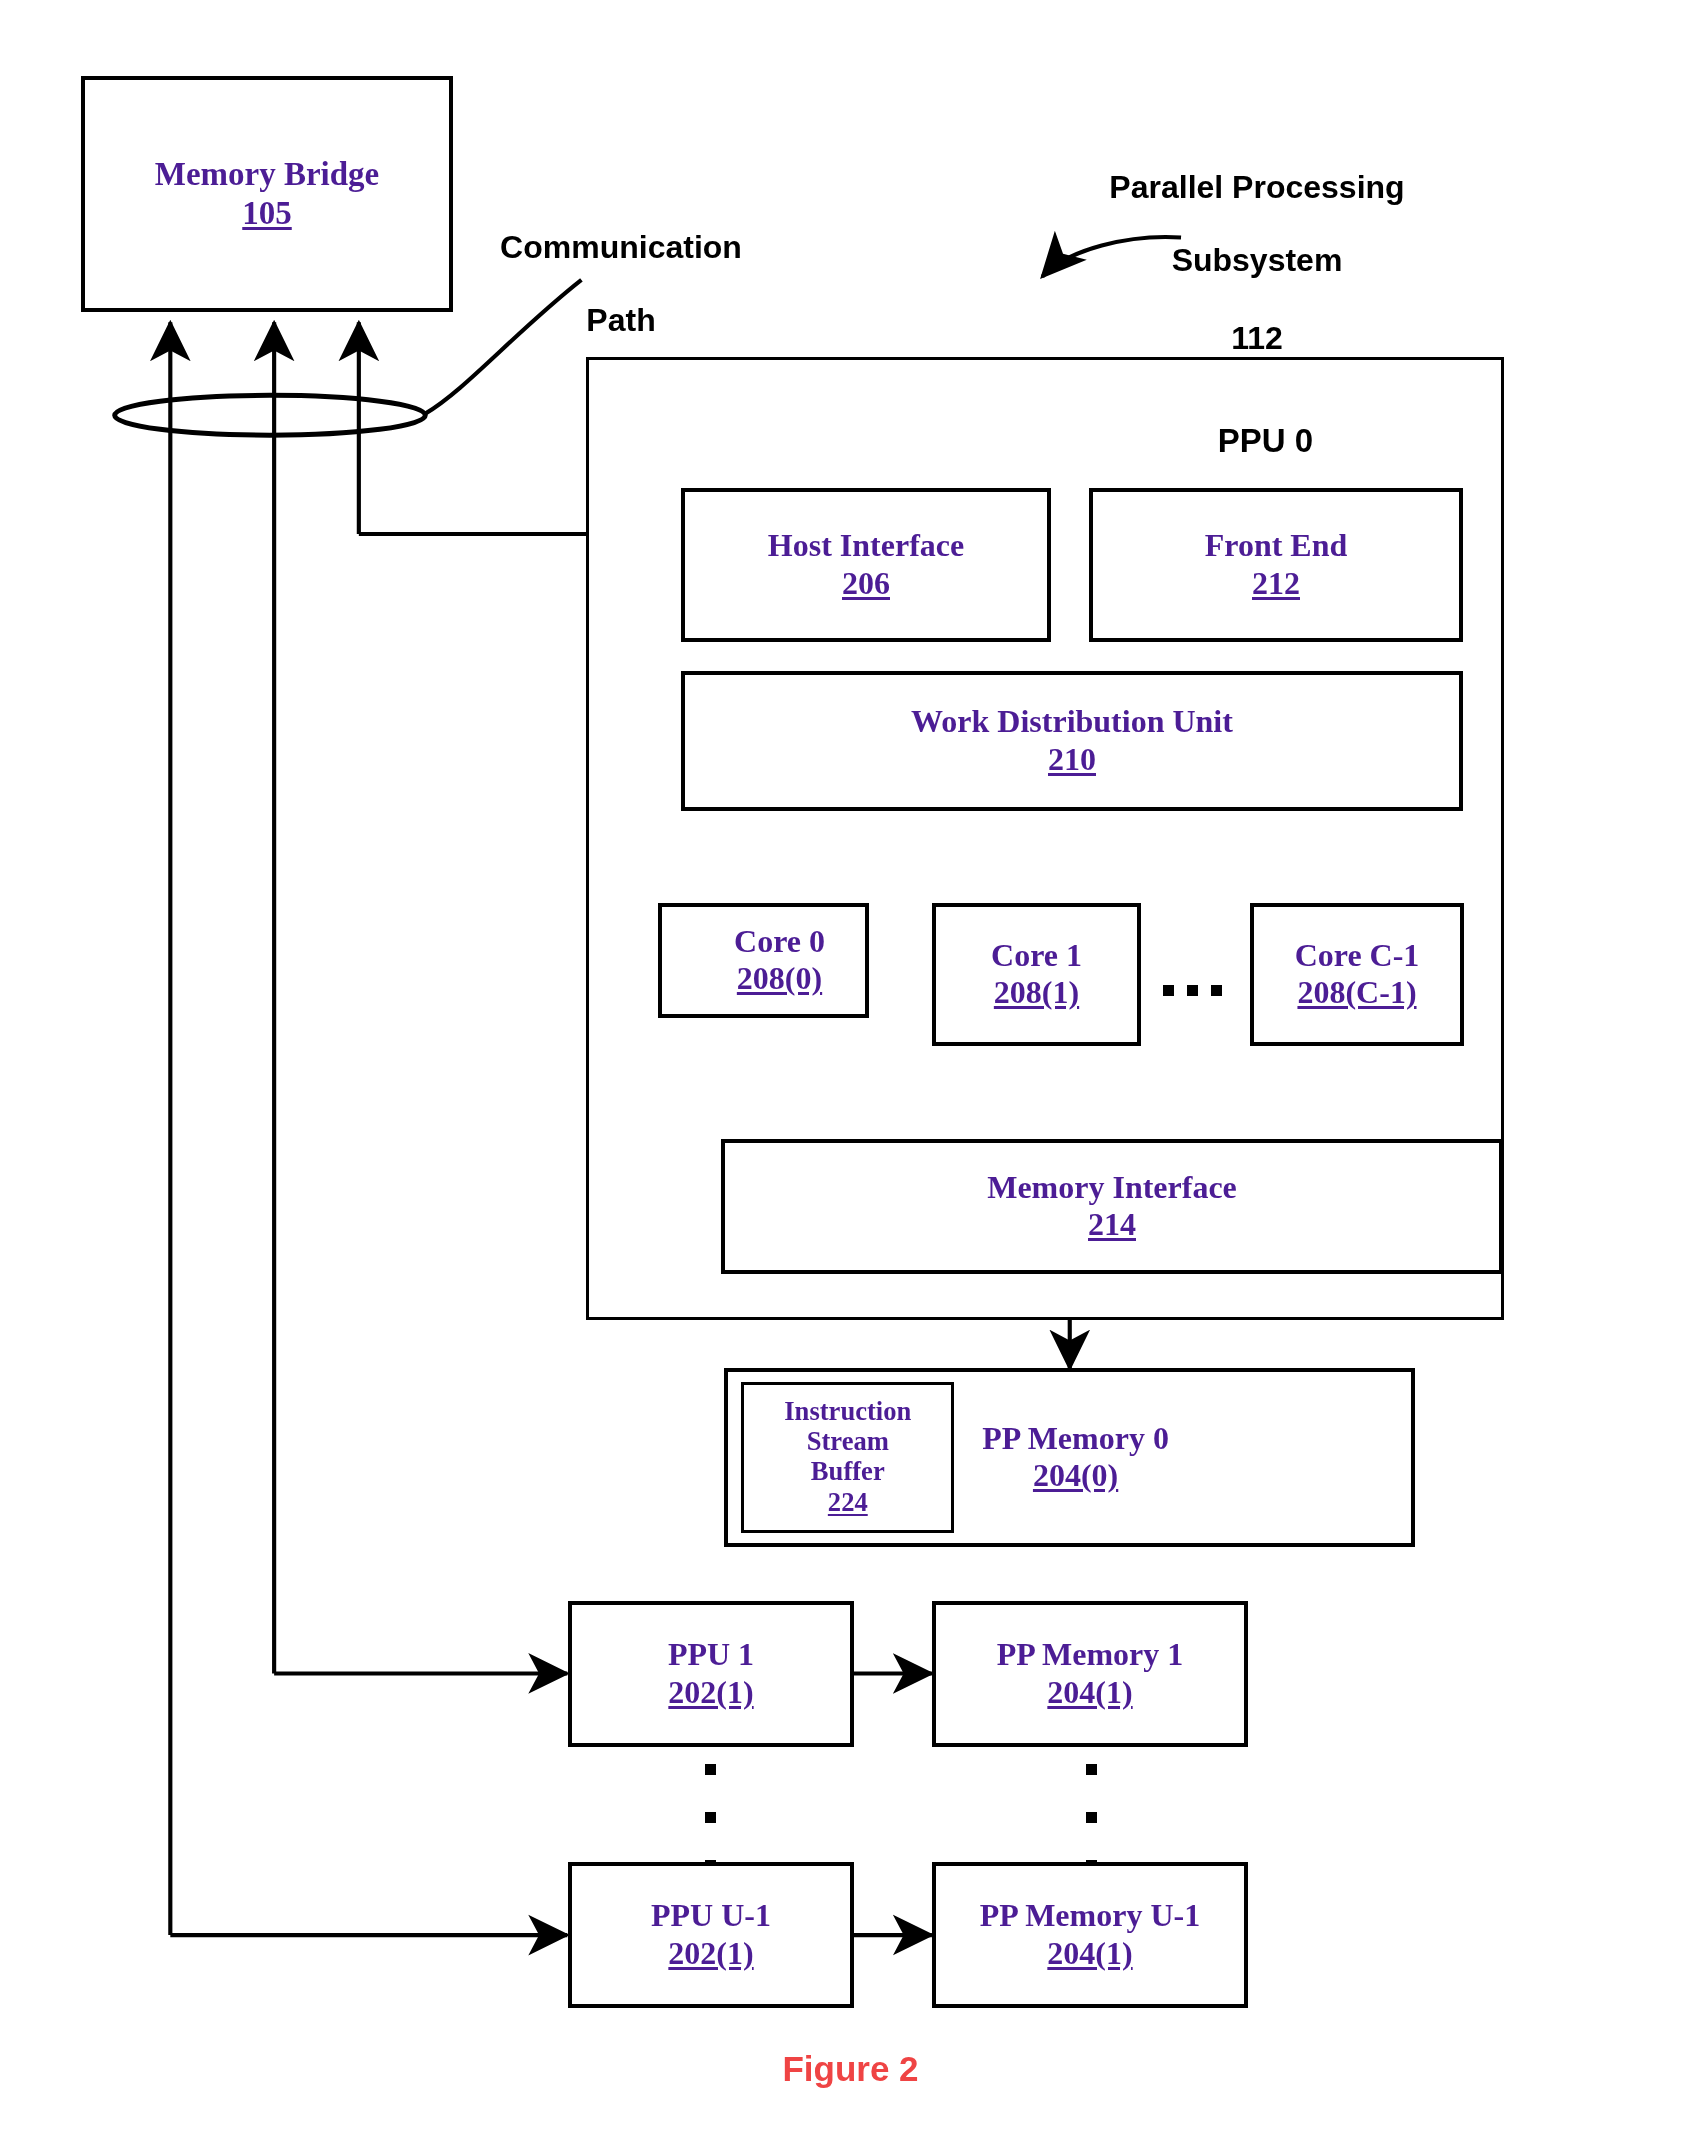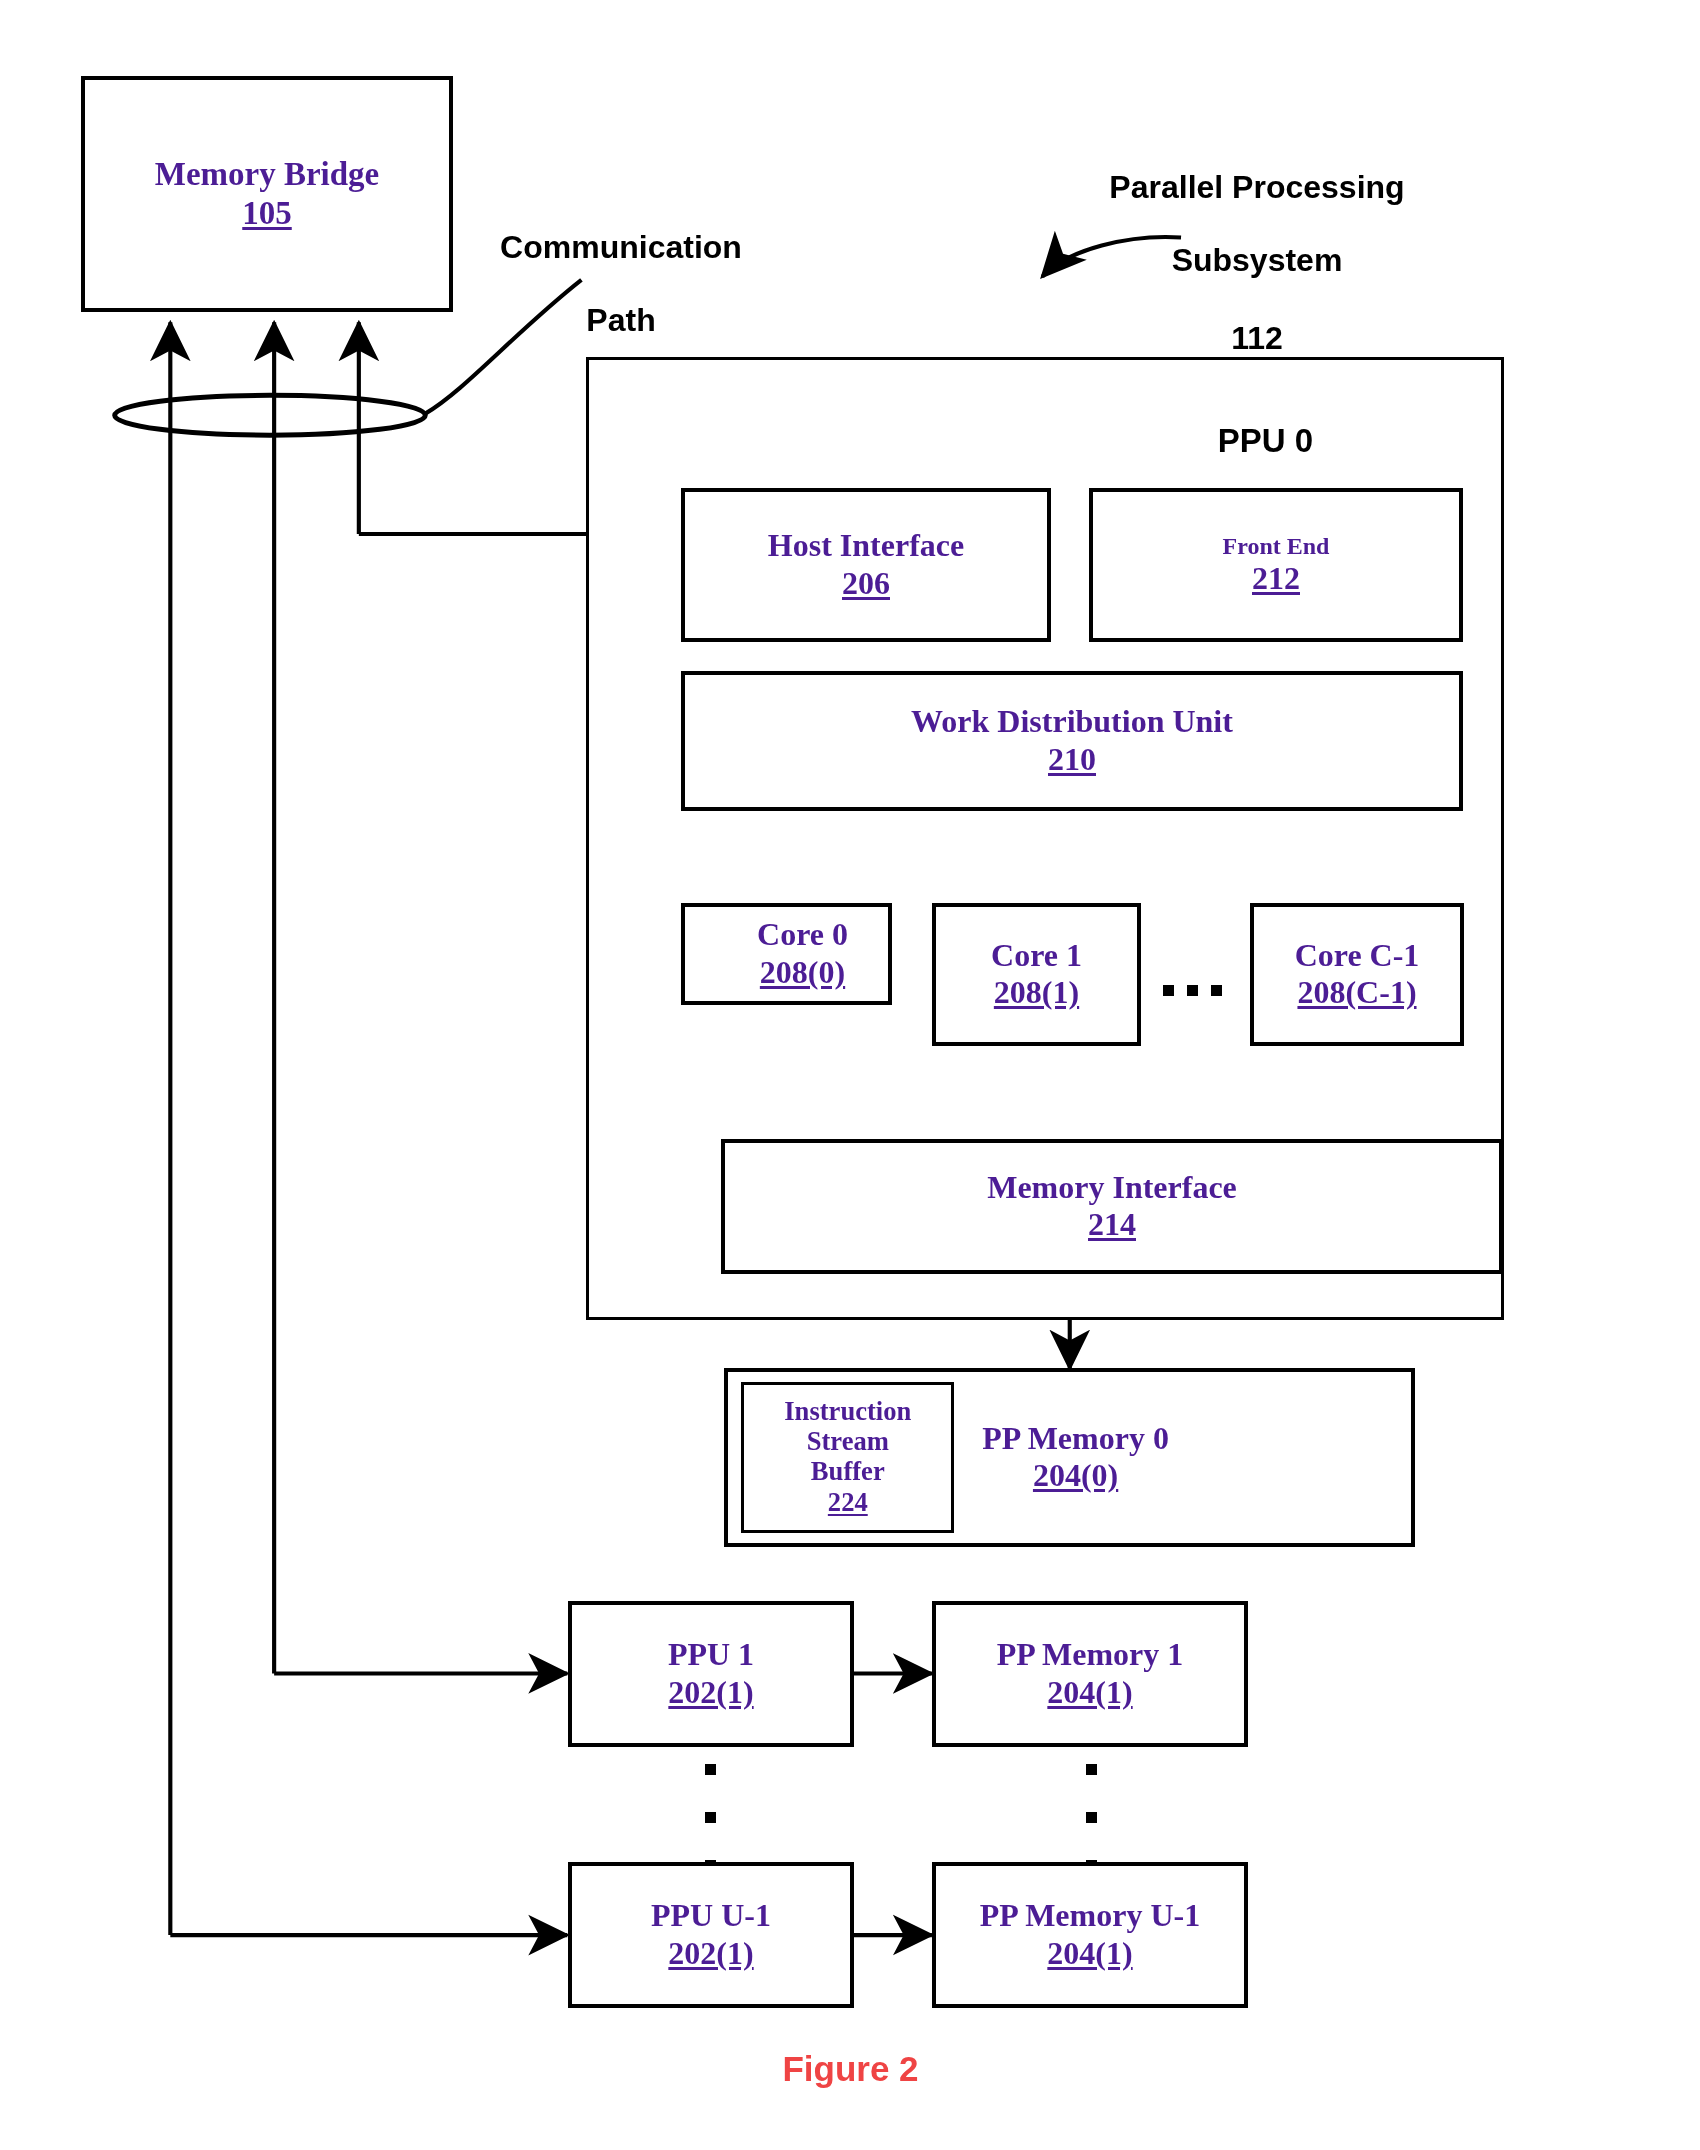--- a/index.html
+++ b/index.html
@@ -188,30 +188,30 @@
     <div>PPU 0</div>
     <div style="text-decoration:underline; text-underline-offset:3.3px; margin-top:5px;">202(0)</div>
   </div>
 
   <div class="box" style="left:681px; top:488px; width:370px; height:154px;">
     <div class="ttl" style="font-size:32px;">Host Interface</div>
     <div class="num" style="font-size:32px;">206</div>
   </div>
 
   <div class="box" style="left:1089px; top:488px; width:374px; height:154px;">
-    <div class="ttl" style="font-size:24px;">Front End</div>
+    <div class="ttl" style="font-size:32px;">Front End</div>
     <div class="num" style="font-size:32px;">212</div>
   </div>
 
   <div class="box" style="left:681px; top:671px; width:782px; height:140px;">
     <div class="ttl" style="font-size:32px;">Work Distribution Unit</div>
     <div class="num" style="font-size:32px;">210</div>
   </div>
 
-  <div class="box" style="left:681px; top:903px; width:211px; height:102px;padding-left:32px;">
+  <div class="box" style="left:658px; top:903px; width:211px; height:115px;padding-left:32px;">
     <div class="ttl" style="font-size:32px;">Core 0</div>
     <div class="num" style="font-size:32px;">208(0)</div>
   </div>
 
   <div class="box" style="left:932px; top:903px; width:209px; height:143px;">
     <div class="ttl" style="font-size:32px;">Core 1</div>
     <div class="num" style="font-size:32px;">208(1)</div>
   </div>
 
   <div class="hdots" style="left:1163px; top:985px;">

